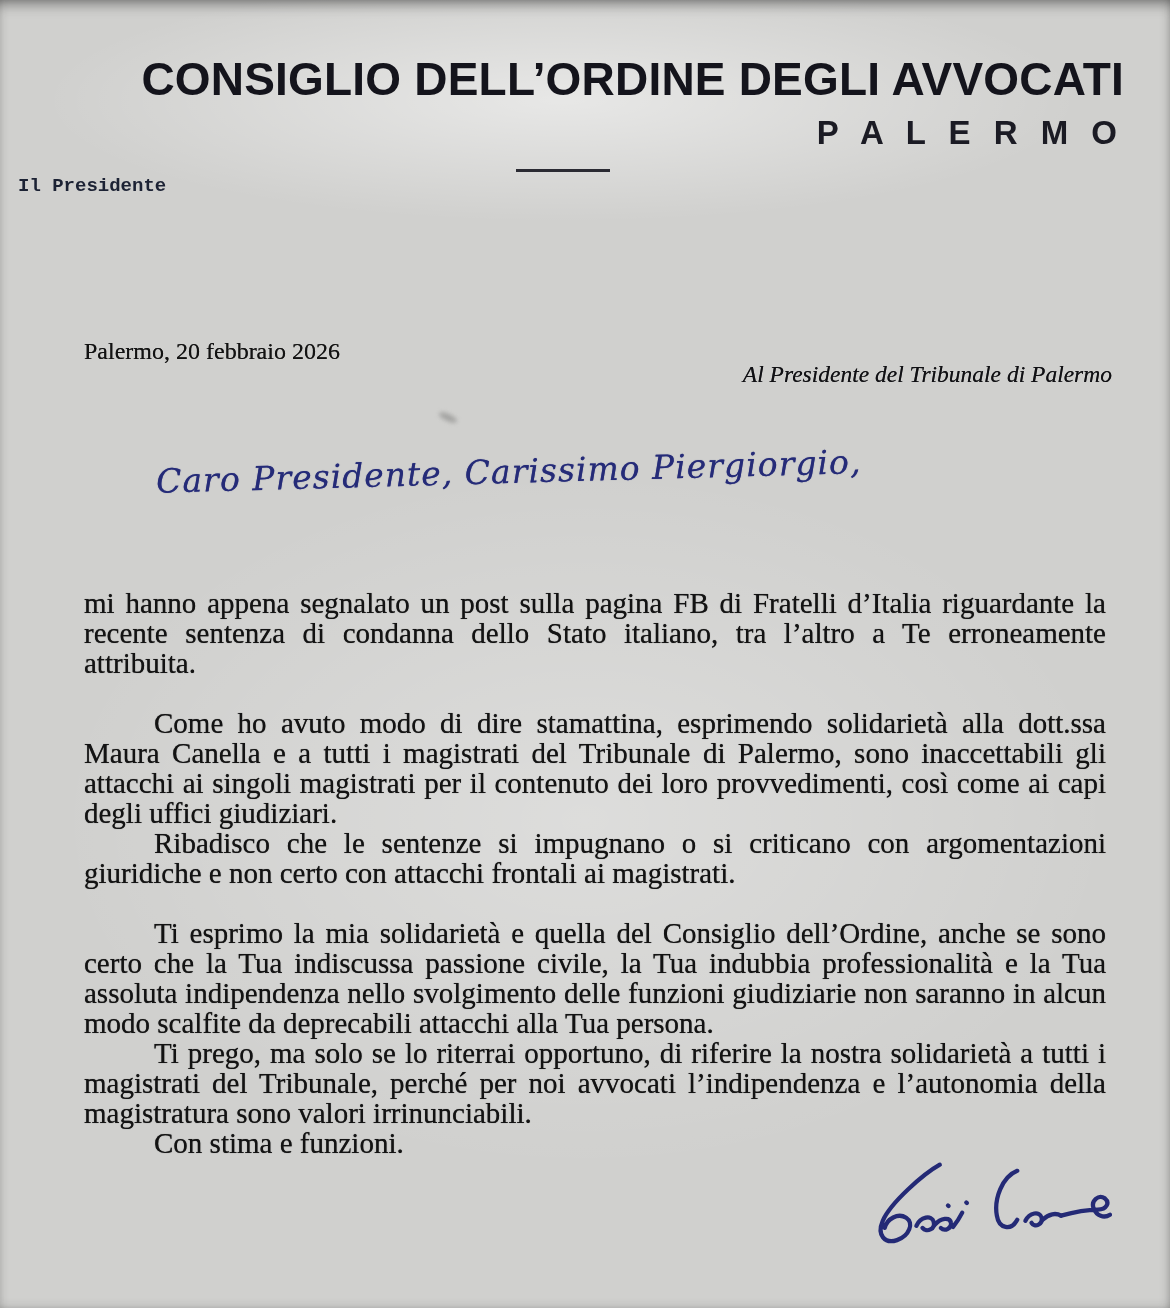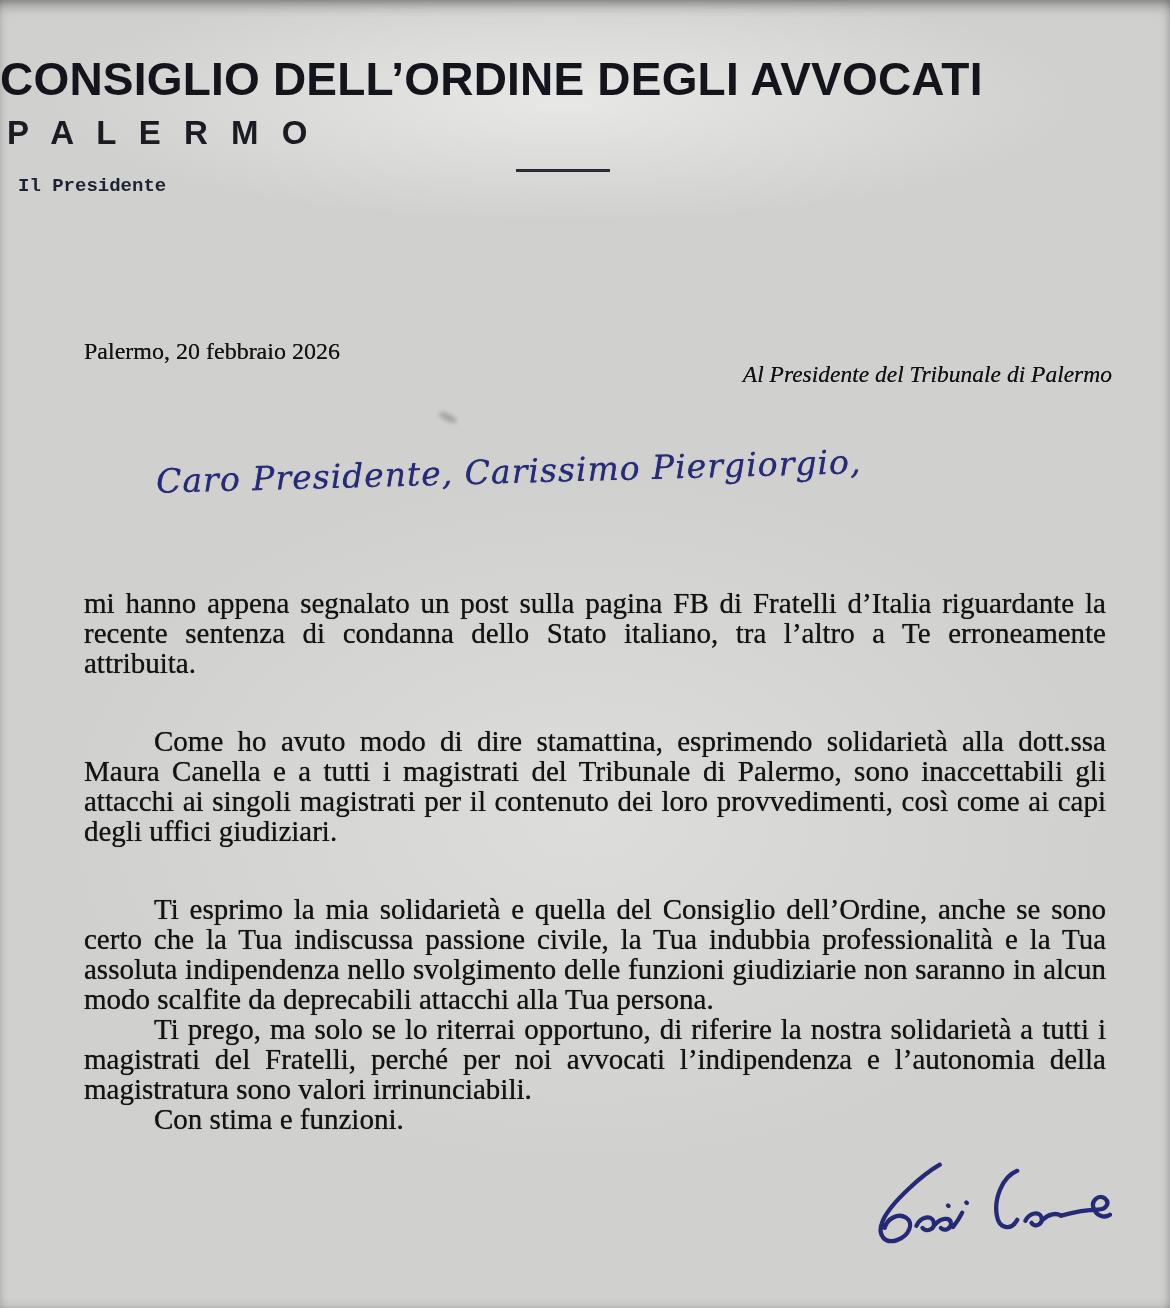--- a/index.html
+++ b/index.html
@@ -23,32 +23,32 @@
       inset 0 -7px 12px -9px rgba(45,45,45,0.30),
       inset 7px 0 12px -10px rgba(45,45,45,0.25);
     font-family: "Liberation Serif", serif;
   }
 
   
   .org-title {
     position: absolute;
     top: 52px; left: 0;
     width: 1124px;
-    text-align: left;
+    text-align: right;
     font-family: "Liberation Sans", sans-serif;
     font-weight: bold;
     font-size: 46px;
     letter-spacing: 0.2px;
     color: #14141c;
   }
   .org-city {
     position: absolute;
     top: 114px; left: 0;
     width: 1124px;
-    text-align: left;
+    text-align: right;
     text-indent: 7px;
     font-family: "Liberation Sans", sans-serif;
     font-weight: bold;
     font-size: 33px;
     letter-spacing: 7px;
     color: #1b1b24;
   }
   .letterhead-rule {
     position: absolute;
     top: 169px; left: 516px;
@@ -118,21 +118,21 @@
     top: 588px; left: 84px;
     width: 1022px;
     font-size: 29px;
     line-height: 30px;
     text-align: justify;
     color: #131313;
     text-shadow: 0 0 0.7px rgba(10,10,10,0.80);
   }
   .letter-body p { margin: 0; }
   .letter-body p.indent { text-indent: 70px; }
-  .letter-body p.space-before { margin-top: 48px; }
+  .letter-body p.space-before { margin-top: 30px; }
   .closing-line { margin-top: 51px; text-indent: 70px; }
 </style>
 </head>
 <body>
 
 <div class="page">
 
   <div class="org-title">CONSIGLIO DELL’ORDINE DEGLI AVVOCATI</div>
   <div class="org-city">P A L E R M O</div>
   <div class="letterhead-rule"></div>
@@ -141,22 +141,23 @@
   <div class="dateline">Palermo, 20 febbraio 2026</div>
   <div class="recipient-line">Al Presidente del Tribunale di Palermo</div>
 
   <div class="ink-smudge"></div>
 
   <div class="handwritten-salutation">Caro Presidente, Carissimo Piergiorgio,</div>
 
   <div class="letter-body">
     <p class="">mi hanno appena segnalato un post sulla pagina FB di Fratelli d’Italia riguardante la recente sentenza di condanna dello Stato italiano, tra l’altro a Te erroneamente attribuita.</p>
     <p class="indent space-before">Come ho avuto modo di dire stamattina, esprimendo solidarietà alla dott.ssa Maura Canella e a tutti i magistrati del Tribunale di Palermo, sono inaccettabili gli attacchi ai singoli magistrati per il contenuto dei loro provvedimenti, così come ai capi degli uffici giudiziari.</p>
+    <p class="indent">Ribadisco che le sentenze si impugnano o si criticano con argomentazioni giuridiche e non certo con attacchi frontali ai magistrati.</p>
     <p class="indent space-before">Ti esprimo la mia solidarietà e quella del Consiglio dell’Ordine, anche se sono certo che la Tua indiscussa passione civile, la Tua indubbia professionalità e la Tua assoluta indipendenza nello svolgimento delle funzioni giudiziarie non saranno in alcun modo scalfite da deprecabili attacchi alla Tua persona.</p>
-    <p class="indent">Ti prego, ma solo se lo riterrai opportuno, di riferire la nostra solidarietà a tutti i magistrati del Fratelli, perché per noi avvocati l’indipendenza e l’autonomia della magistratura sono valori irrinunciabili.</p>
+    <p class="indent">Ti prego, ma solo se lo riterrai opportuno, di riferire la nostra solidarietà a tutti i magistrati del Tribunale, perché per noi avvocati l’indipendenza e l’autonomia della magistratura sono valori irrinunciabili.</p>
     <p class="closing-line">Con stima e funzioni.</p>
   </div>
 
   <svg class="handwritten-signature" viewBox="0 0 265 95" fill="none" stroke="#242a76" stroke-width="4.2" stroke-linecap="round" stroke-linejoin="round">
 
     <path d="M 96 7 C 80 16 48 44 40 62 C 34 76 42 85 54 81 C 66 77 71 64 63 59 C 55 54 44 60 42 69"></path>
 
     <path d="M 73 67 C 77 58 88 56 90 63 C 92 70 83 74 79 69"></path>
     <path d="M 91 66 C 97 59 106 58 107 64 C 108 69 101 73 97 69"></path>
     <path d="M 109 68 C 113 63 116 58 118 54"></path>

